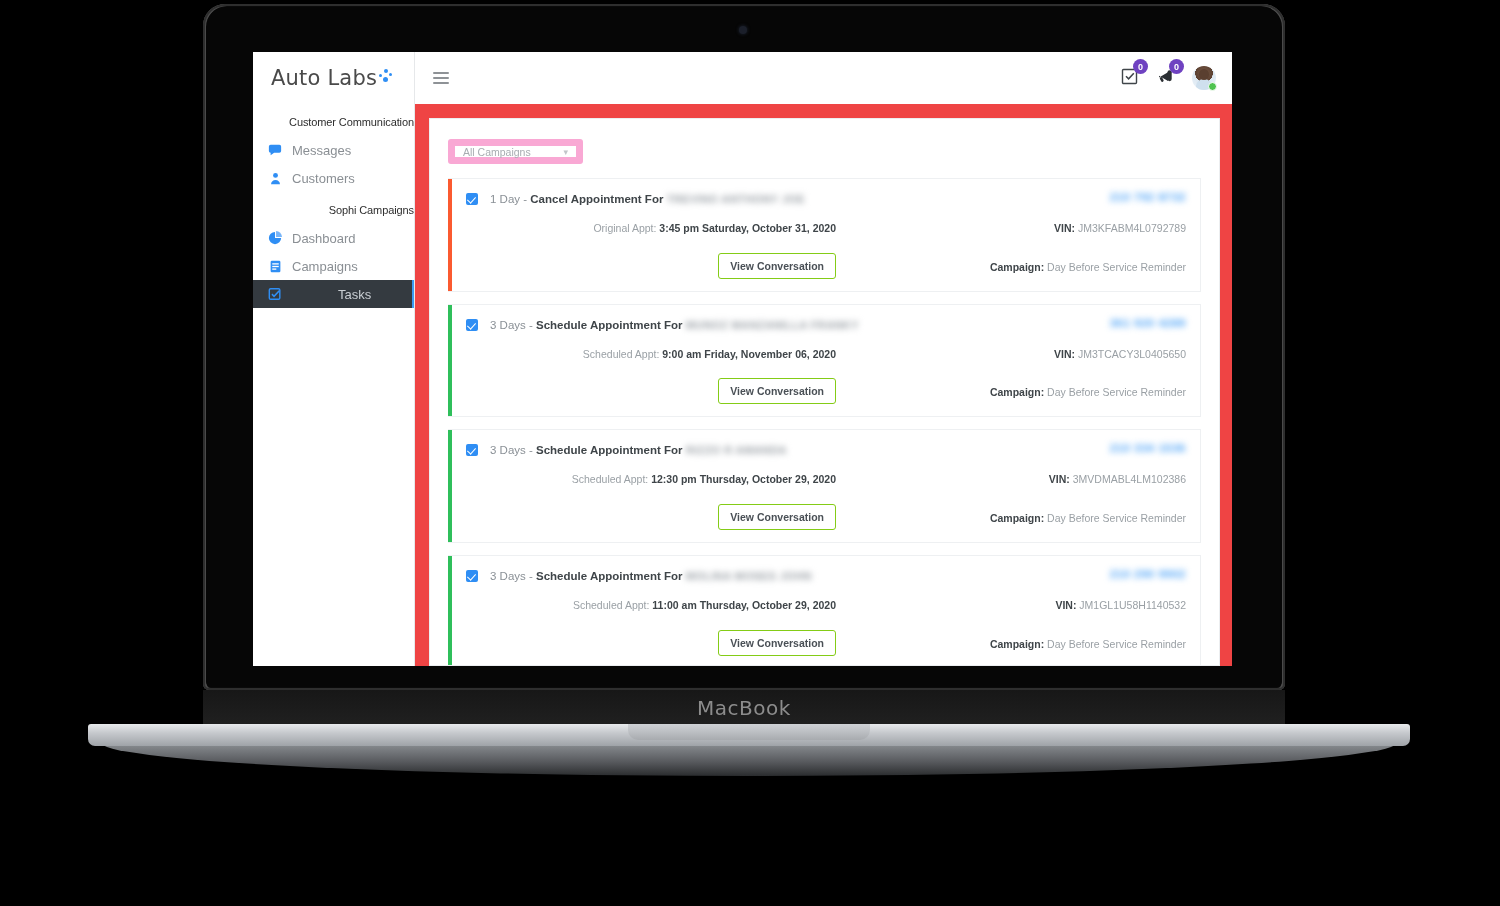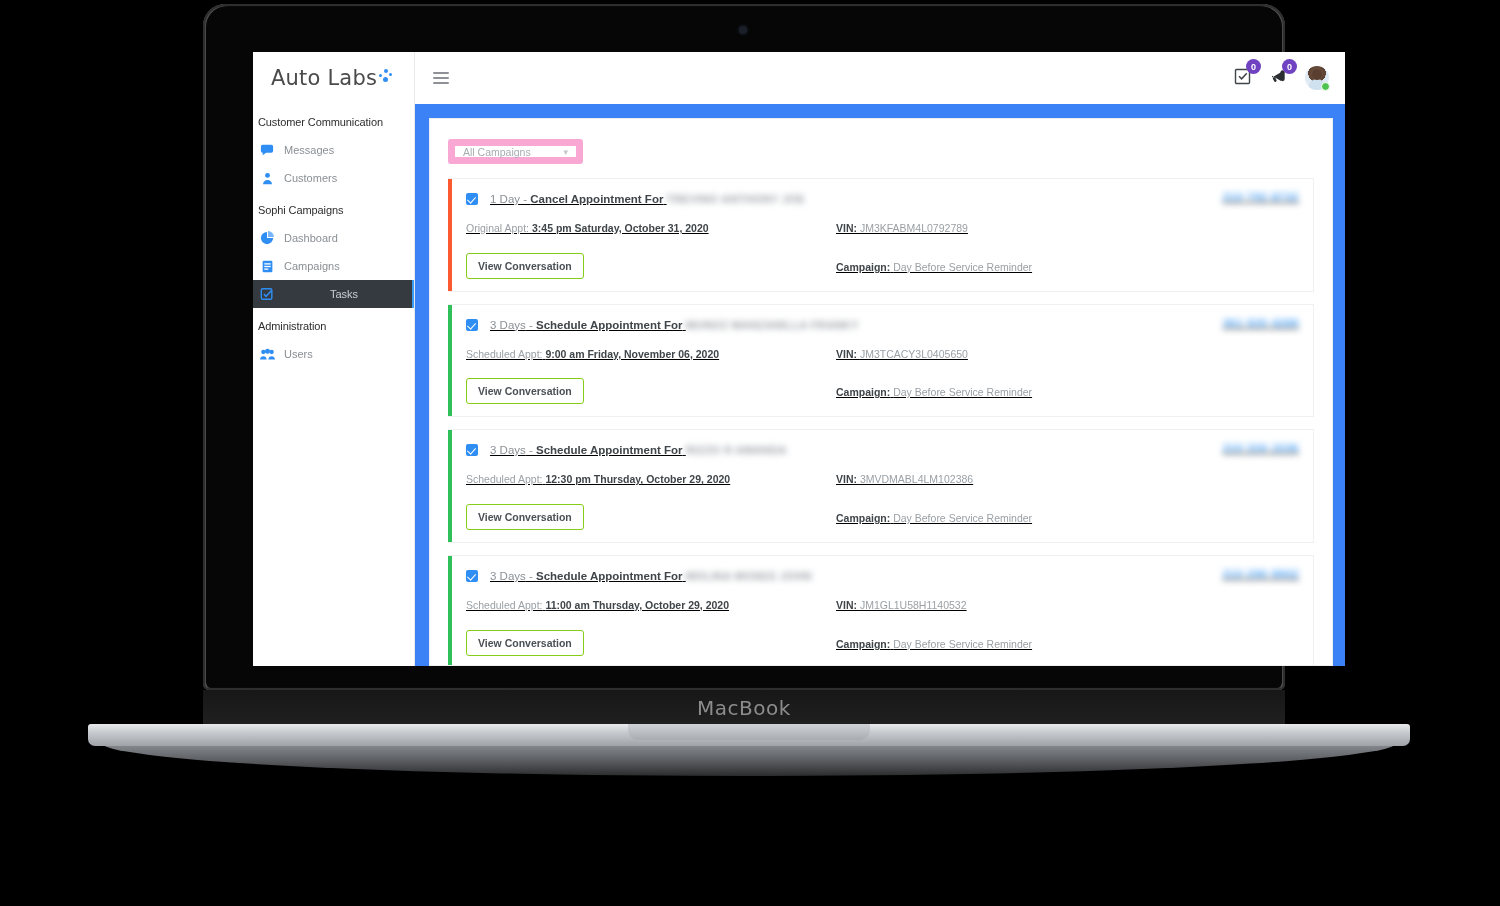--- a/index.html
+++ b/index.html
@@ -94,25 +94,26 @@
     height: 16px;
     background: linear-gradient(#cfd2d6, #a8abaf);
     border-radius: 0 0 10px 10px;
   }
 
   
   .screen {
     position: absolute;
     left: 253px;
     top: 52px;
-    width: 1092px;
+    width: 979px;
     height: 614px;
-    background: #3b82f6;
+    background: #ef4444;
     overflow: hidden;
     display: flex;
+    text-align: right;
   }
 
   
   .sidebar {
     width: 162px;
     flex: 0 0 162px;
     background: #ffffff;
     border-right: 1px solid #e6e8ea;
     padding-top: 0;
   }
@@ -151,22 +152,22 @@
     font-size: 11px;
     font-weight: normal;
     color: #2d2d2d;
     padding: 12px 0 8px 5px;
     letter-spacing: -0.1px;
   }
   .nav-item {
     display: flex;
     align-items: center;
     height: 28px;
-    padding-left: 6px;
-    font-size: 11px;
+    padding-left: 14px;
+    font-size: 13px;
     color: #8a8f94;
     cursor: pointer;
     position: relative;
   }
   .nav-item.active {
     background: #343a40;
     color: #c9ced3;
     gap: 46px;
   }
   .nav-item.active::after {
@@ -301,21 +302,20 @@
     margin-bottom: 12px;
     background: #fff;
     min-height: 106px;
   }
   .accent { width: 4px; flex: 0 0 4px; }
   .card-body {
     flex: 1;
     padding: 12px 14px 12px 14px;
     position: relative;
     min-width: 0;
-    text-decoration: underline;
   }
   .card-row-top {
     display: flex;
     align-items: flex-start;
     justify-content: space-between;
     gap: 10px;
   }
   .title-wrap { display: flex; align-items: flex-start; gap: 12px; min-width: 0; }
   .checkbox {
     width: 12px; height: 12px;
@@ -459,34 +459,20 @@
           <span class="nav-icon">
             <svg width="14" height="14" viewBox="0 0 16 16">
                 <rect x="1.5" y="2" width="12" height="12" rx="1.5" fill="none" stroke="#2f8ef4" stroke-width="1.6"></rect>
                 <path d="M4.5 8.2l2.4 2.4 6-6.4" fill="none" stroke="#2f8ef4" stroke-width="1.8"></path>
               </svg>
           </span>
           <span>Tasks</span>
         </div>
       </div>
 
-      <div>
-        <div class="nav-section">Administration</div>
-        <div class="nav-item">
-          <span class="nav-icon">
-            <svg width="15" height="13" viewBox="0 0 18 14">
-                <circle cx="4" cy="4" r="2.6" fill="#2f8ef4"></circle>
-                <circle cx="14" cy="4" r="2.6" fill="#2f8ef4"></circle>
-                <circle cx="9" cy="3.2" r="3" fill="#2f8ef4"></circle>
-                <path d="M0 13c0-2.6 1.8-4 4-4s4 1.4 4 4zM10 13c0-2.6 1.8-4 4-4s4 1.4 4 4z" fill="#2f8ef4"></path>
-              </svg>
-          </span>
-          <span>Users</span>
-        </div>
-      </div>
     </div>
 
     <div class="main">
 
       <div class="topbar">
         <div class="hamburger">
           <span></span>
             <span></span>
             <span></span>
         </div>

